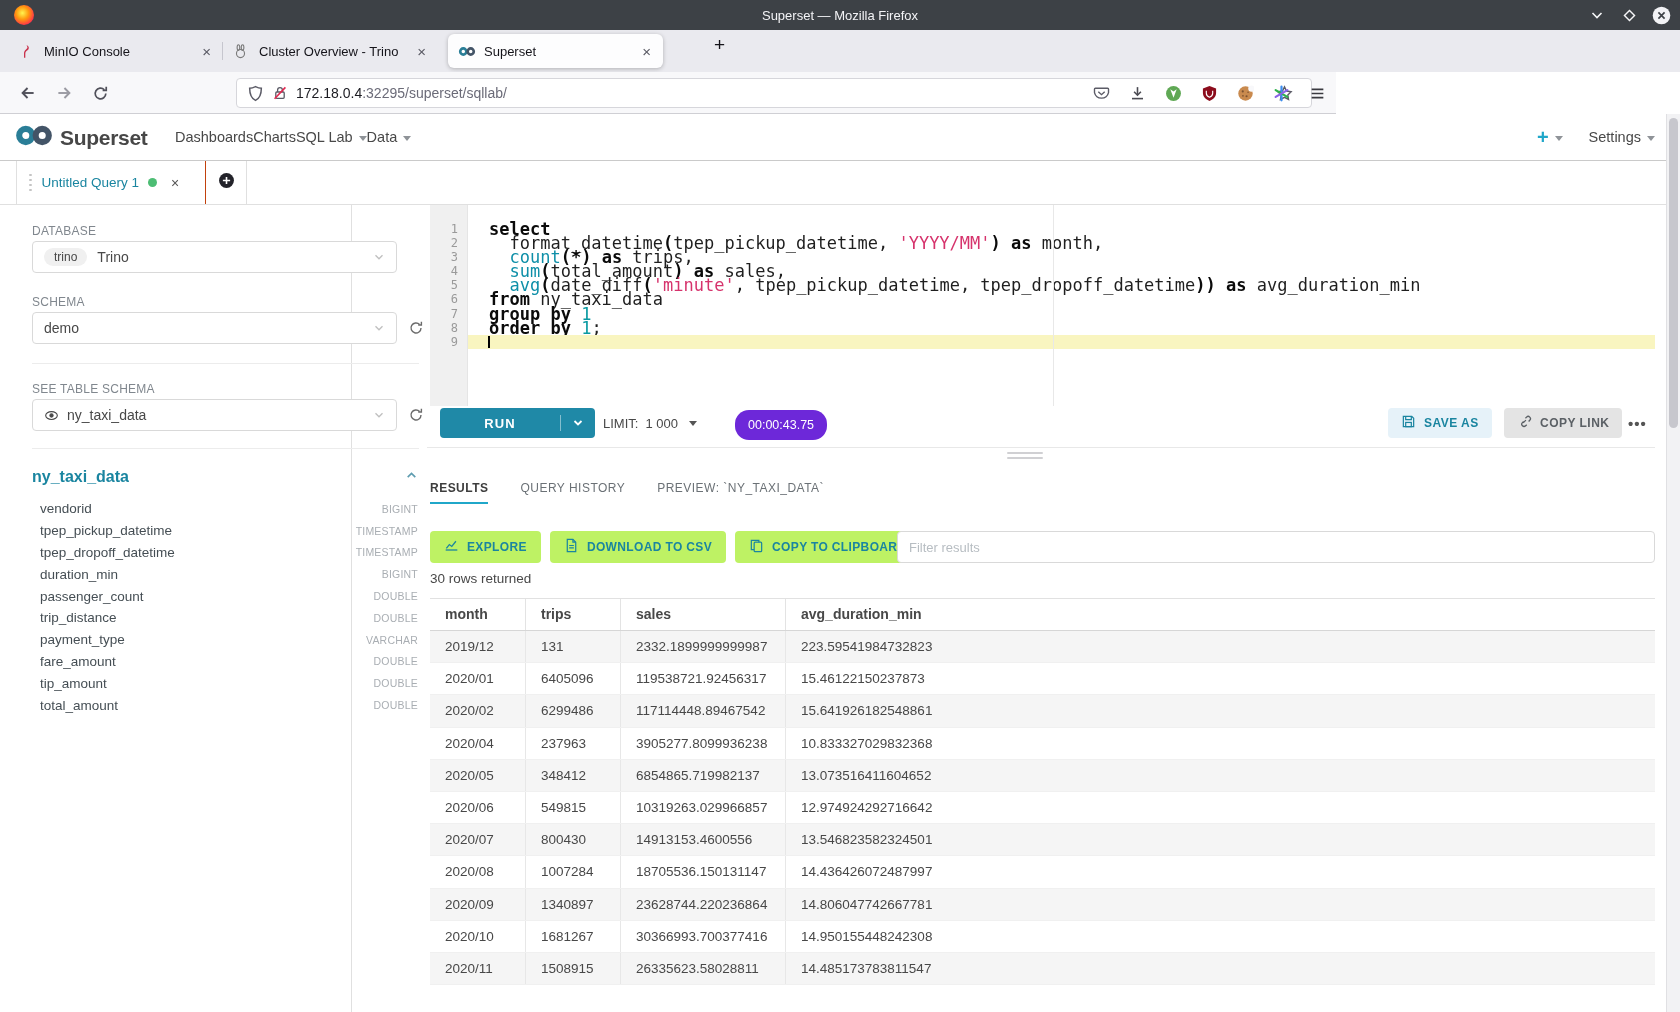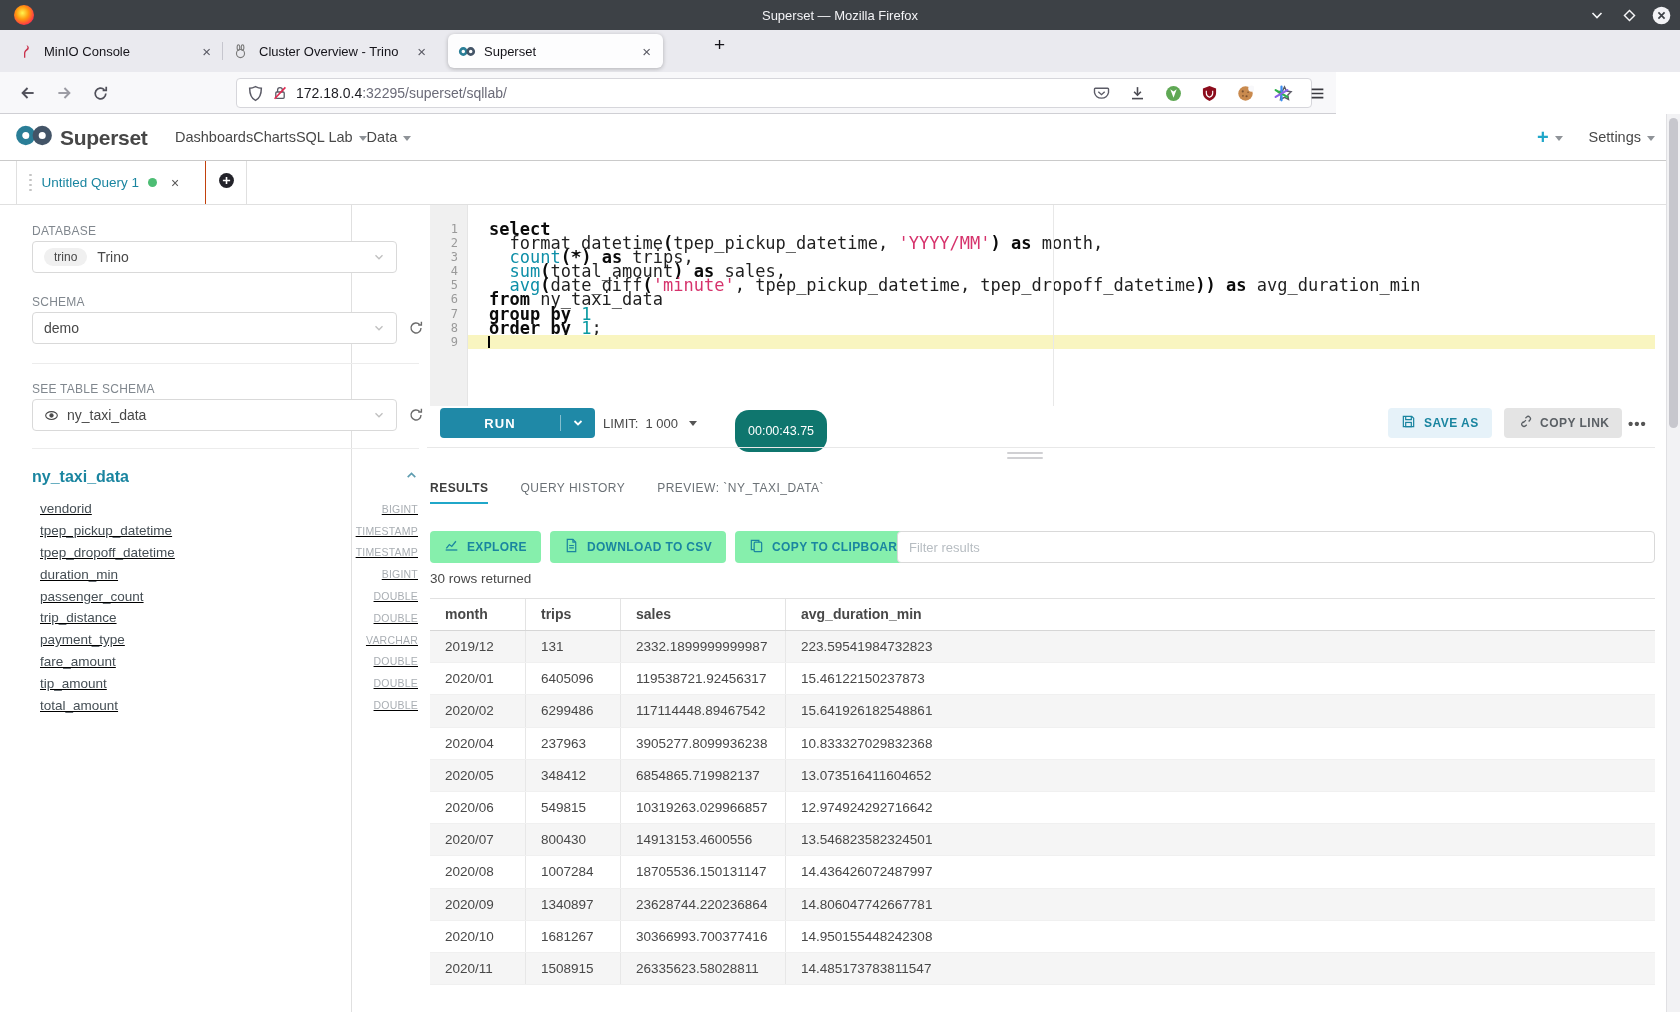--- a/index.html
+++ b/index.html
@@ -63,21 +63,21 @@
   .sb-label { position:absolute; left:20px; font-size:12px; color:#80878e; letter-spacing:.02em; }
   .sel { position:absolute; left:20px; width:365px; height:32px; border:1px solid #d9d9d9; border-radius:4px; background:#fff; display:flex; align-items:center; padding:0 11px; }
   .sel .badge { background:#f0f0f0; border-radius:11px; padding:2px 10px; font-size:12px; color:#484848; margin-right:10px; }
   .sel .val { font-size:14px; color:#484848; }
   .sel .chev { margin-left:auto; display:inline-flex; }
   .sel .eye { display:inline-flex; margin-right:8px; }
   .refresh-btn { position:absolute; left:394px; width:20px; height:20px; display:flex; align-items:center; justify-content:center; }
   .sb-divider { position:absolute; left:20px; width:387px; height:1px; background:#ececec; }
   .tbl-heading { position:absolute; left:20px; top:263px; width:386px; display:flex; align-items:center; justify-content:space-between; }
   .tbl-heading .tname { font-size:16px; font-weight:bold; color:#1a85a0; }
-  .collist { position:absolute; left:28px; top:293px; width:378px;text-decoration:underline; }
+  .collist { position:absolute; left:28px; top:293px; width:378px; }
   .colrow { height:21.8px; display:flex; align-items:center; justify-content:space-between; }
   .colrow .cname { font-size:13.5px; color:#454e54; }
   .colrow .ctype { font-size:10.5px; color:#a9aeb3; letter-spacing:.02em; }
 
   
   .editor { left:430px; top:205px; width:1225px; height:201px; background:#fff; }
   .gutter { position:absolute; left:0; top:0; bottom:0; width:38px; background:#f0f0f0; border-right:1px solid #e5e5e5; padding-top:17px; }
   .gutter div { height:14.1px; line-height:14.1px; text-align:right; padding-right:9px; font-family:"DejaVu Sans Mono", monospace; font-size:12px; color:#9a9a9a; }
   .codearea { position:absolute; left:38px; right:0; top:17px; }
   .cline { height:14.1px; line-height:14.1px; padding-left:21px; white-space:pre; font-family:"DejaVu Sans Mono", monospace; font-size:17px; position:relative; }
@@ -91,37 +91,37 @@
   .tk-pl { color:#1f1f1f; }
 
   
   .runbtn { left:440px; top:408px; width:155px; height:30px; background:#1f89a7; border-radius:4px; display:flex; align-items:center; }
   .runbtn .rlabel { flex:1; text-align:center; color:#fff; font-size:13px; font-weight:bold; letter-spacing:.08em; }
   .runbtn .rdiv { width:1px; height:16px; background:rgba(255,255,255,.45); }
   .runbtn .rcaret { width:34px; display:flex; align-items:center; justify-content:center; }
   .limitbox { left:603px; top:408px; height:30px; display:flex; align-items:center; gap:7px; }
   .limitbox .ltxt { font-size:13px; color:#484848; }
   .limit-caret { display:inline-block; width:0; height:0; border-left:4px solid transparent; border-right:4px solid transparent; border-top:5px solid #555; margin-left:4px; }
-  .timer { left:735px; top:410px; height:42px; padding:0 13px; background:#0f766e; border-radius:14px; color:#fff; font-size:12.5px; display:flex; align-items:center; }
+  .timer { left:735px; top:410px; height:30px; padding:0 13px; background:#6d28d9; border-radius:14px; color:#fff; font-size:12.5px; display:flex; align-items:center; }
   .saveas { left:1388px; top:408px; height:30px; padding:0 13px; background:#e6f2f9; border-radius:4px; display:flex; align-items:center; gap:8px; }
   .saveas .slabel { font-size:12px; font-weight:bold; color:#1a85a0; letter-spacing:.04em; }
   .copylink { left:1504px; top:408px; height:30px; padding:0 13px; background:#e4e4e4; border-radius:4px; display:flex; align-items:center; gap:8px; }
   .copylink .clabel { font-size:12px; font-weight:bold; color:#5b6065; letter-spacing:.04em; }
   .morebtn { left:1628px; top:408px; height:30px; display:flex; align-items:center; color:#555; font-size:15px; font-weight:bold; letter-spacing:1px; }
 
   
   .south-sep { left:427px; top:447px; width:1228px; height:1px; background:#e8e8e8; }
   .draghandle { left:1007px; top:452px; width:36px; }
   .draghandle i { display:block; width:36px; height:2px; background:#d0d0d3; border-radius:2px; margin-bottom:3px; }
   .stabs { left:430px; top:472px; height:32px; display:flex; gap:32px; }
   .stab { font-size:12px; letter-spacing:.04em; color:#6b7176; display:flex; align-items:center; position:relative; height:100%; }
   .stab.active { color:#3d3d3d; font-weight:bold; }
   .stab.active::after { content:""; position:absolute; left:0; right:0; bottom:0; height:2px; background:#20a7c9; }
 
-  .rtoolbar-btn { top:531px; height:32px; padding:0 14px; background:#86efac; border-radius:4px; display:flex; align-items:center; gap:8px; }
+  .rtoolbar-btn { top:531px; height:32px; padding:0 14px; background:#bef264; border-radius:4px; display:flex; align-items:center; gap:8px; }
   .rtoolbar-btn .blabel { font-size:12px; font-weight:bold; color:#1a85a0; letter-spacing:.03em; }
   .filterinput { left:897px; top:531px; width:758px; height:32px; border:1px solid #d9d9d9; border-radius:4px; padding:0 11px; font-size:13px; color:#484848; font-family:"Liberation Sans", sans-serif; }
   .filterinput::placeholder { color:#b7bdc2; }
   .rowsret { left:430px; top:571px; font-size:13.5px; color:#484848; }
 
   
   .rtable { left:430px; top:598px; width:1225px; height:414px; overflow:hidden; }
   .thead { display:grid; grid-template-columns:96px 95px 165px auto; height:33px; border-top:1px solid #e1e1e1; border-bottom:1px solid #d6d6d6; }
   .thead .hc { font-size:14px; font-weight:bold; color:#484848; line-height:31px; padding-left:15px; border-right:1px solid #e3e3e3; }
   .thead .hc:last-child { border-right:none; }

